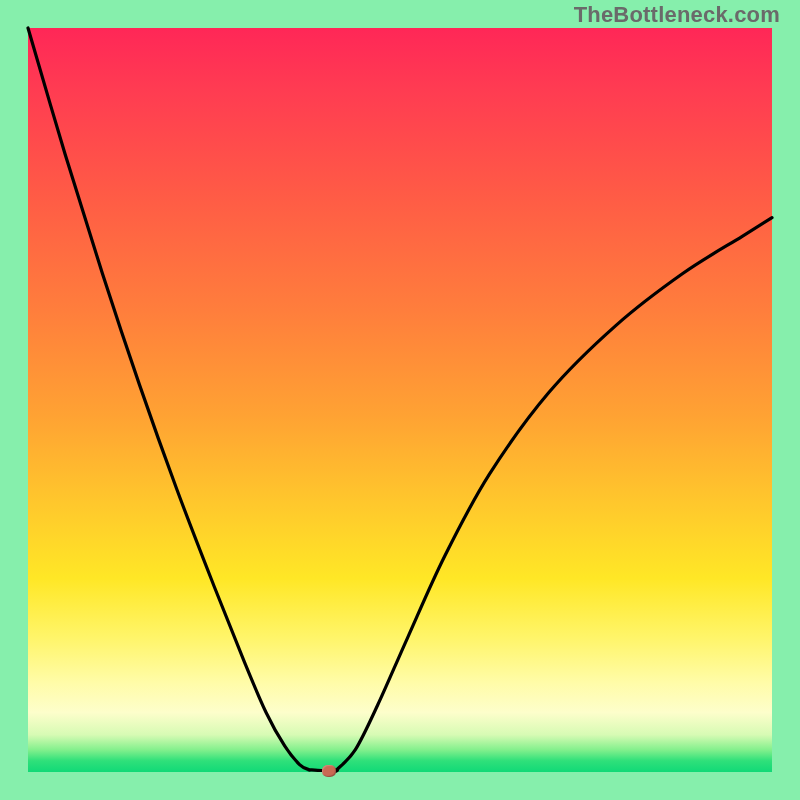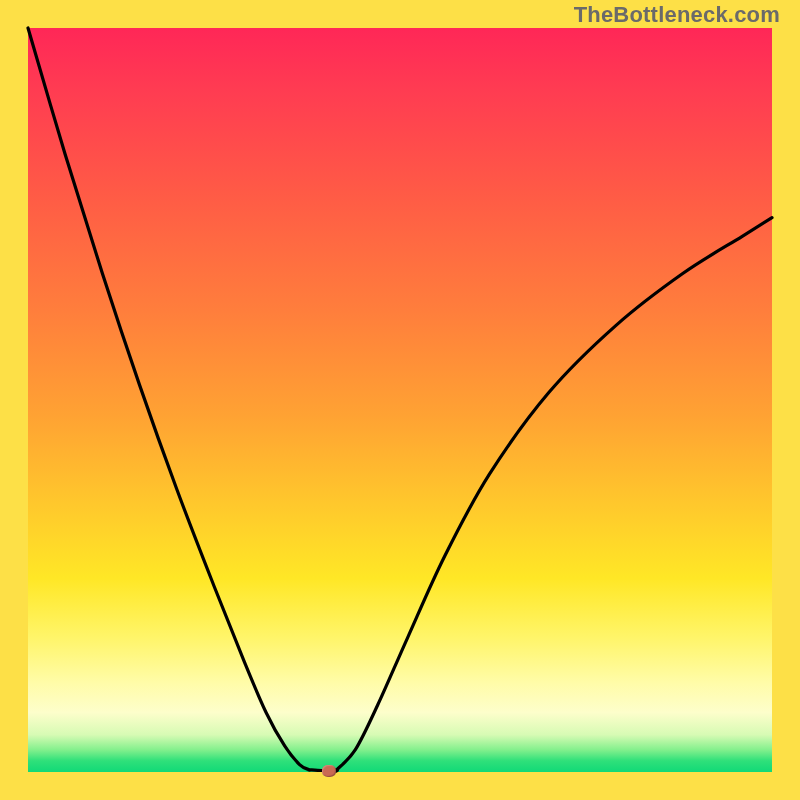--- a/index.html
+++ b/index.html
@@ -9,21 +9,21 @@
     height: 800px;
     background: #000;
     overflow: hidden;
   }
   .frame {
     position: absolute;
     top: 0;
     left: 0;
     width: 800px;
     height: 800px;
-    background: #fde047;
+    background: #86efac;
   }
   .watermark {
     position: absolute;
     top: 2px;
     right: 20px;
     font-family: Arial, Helvetica, sans-serif;
     font-size: 22px;
     font-weight: bold;
     color: #6a6a6a;
     letter-spacing: 0.2px;

